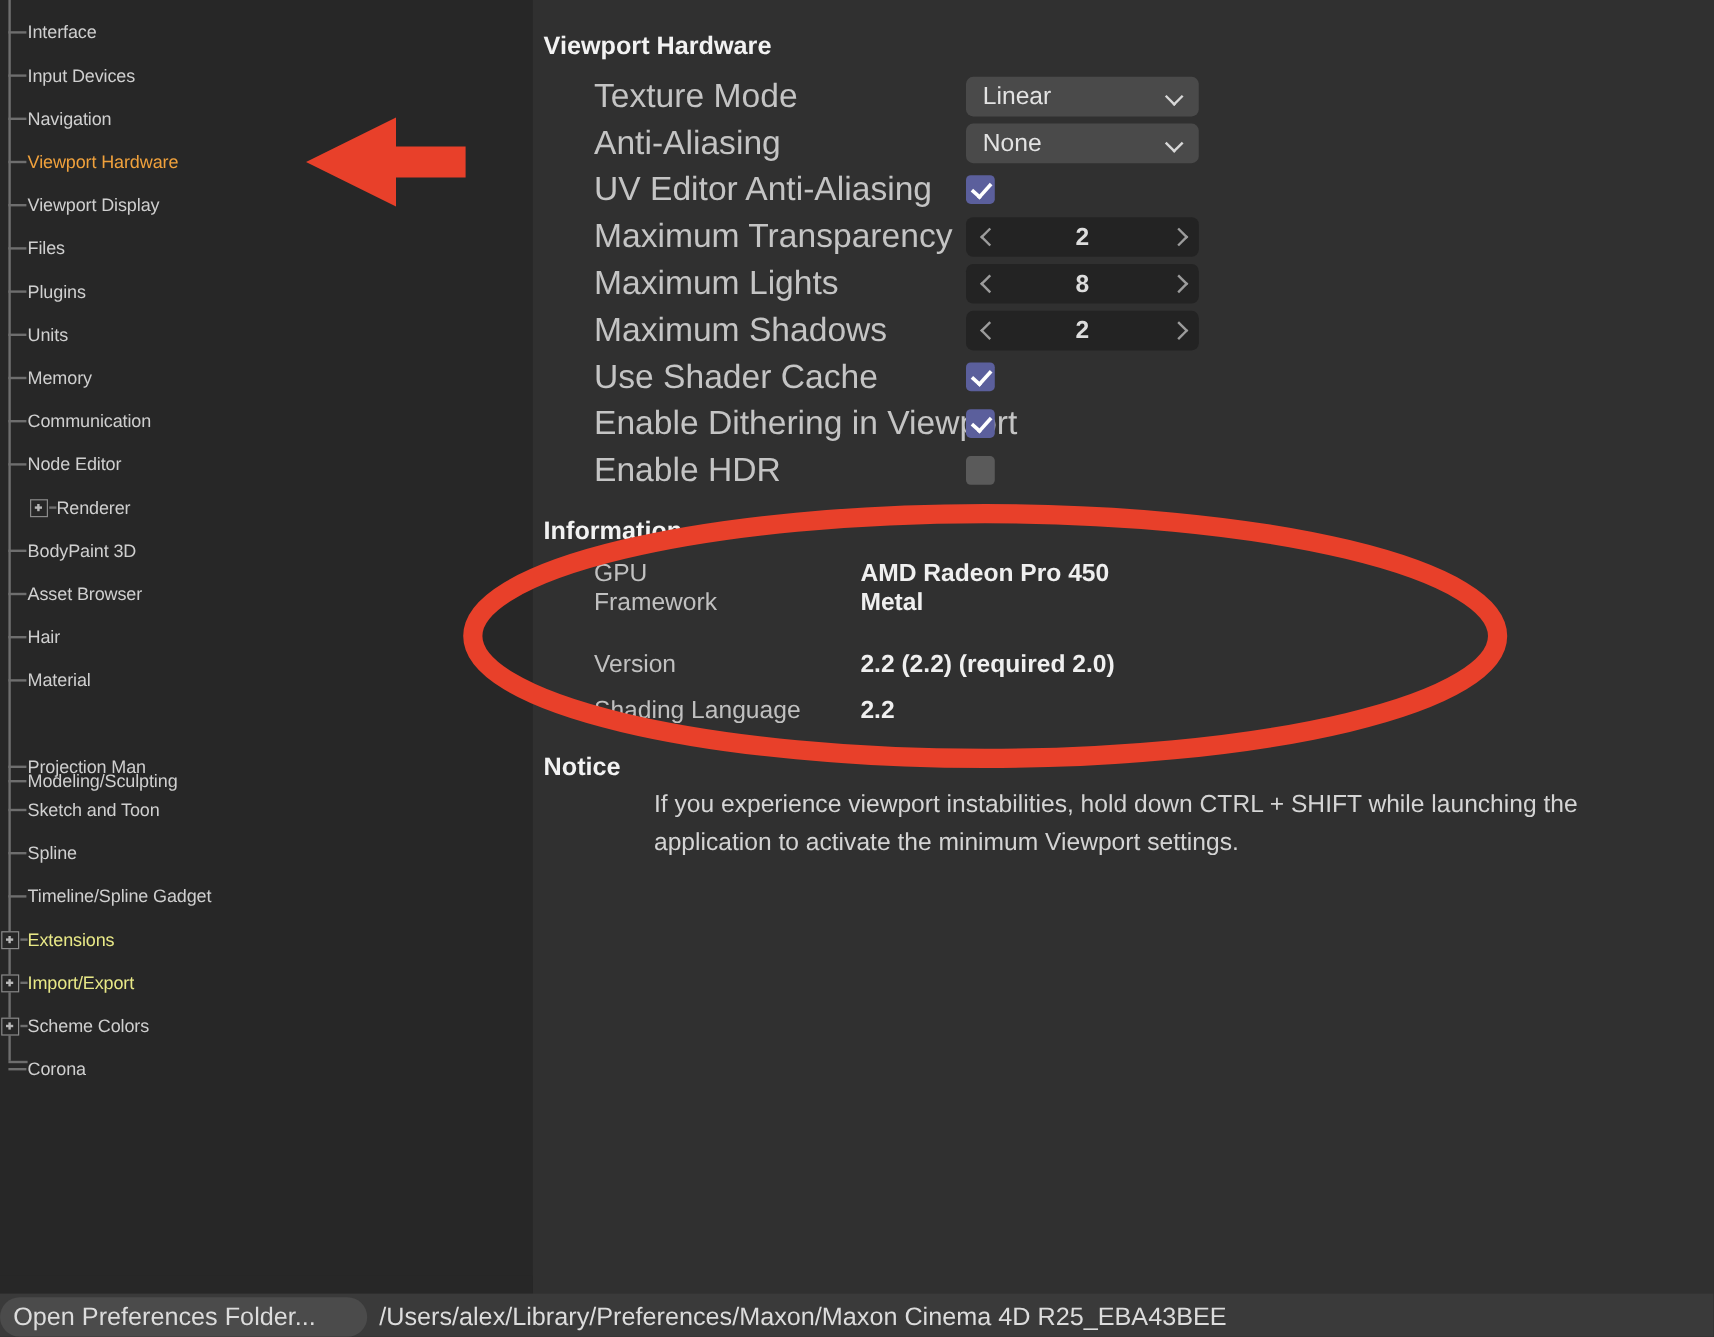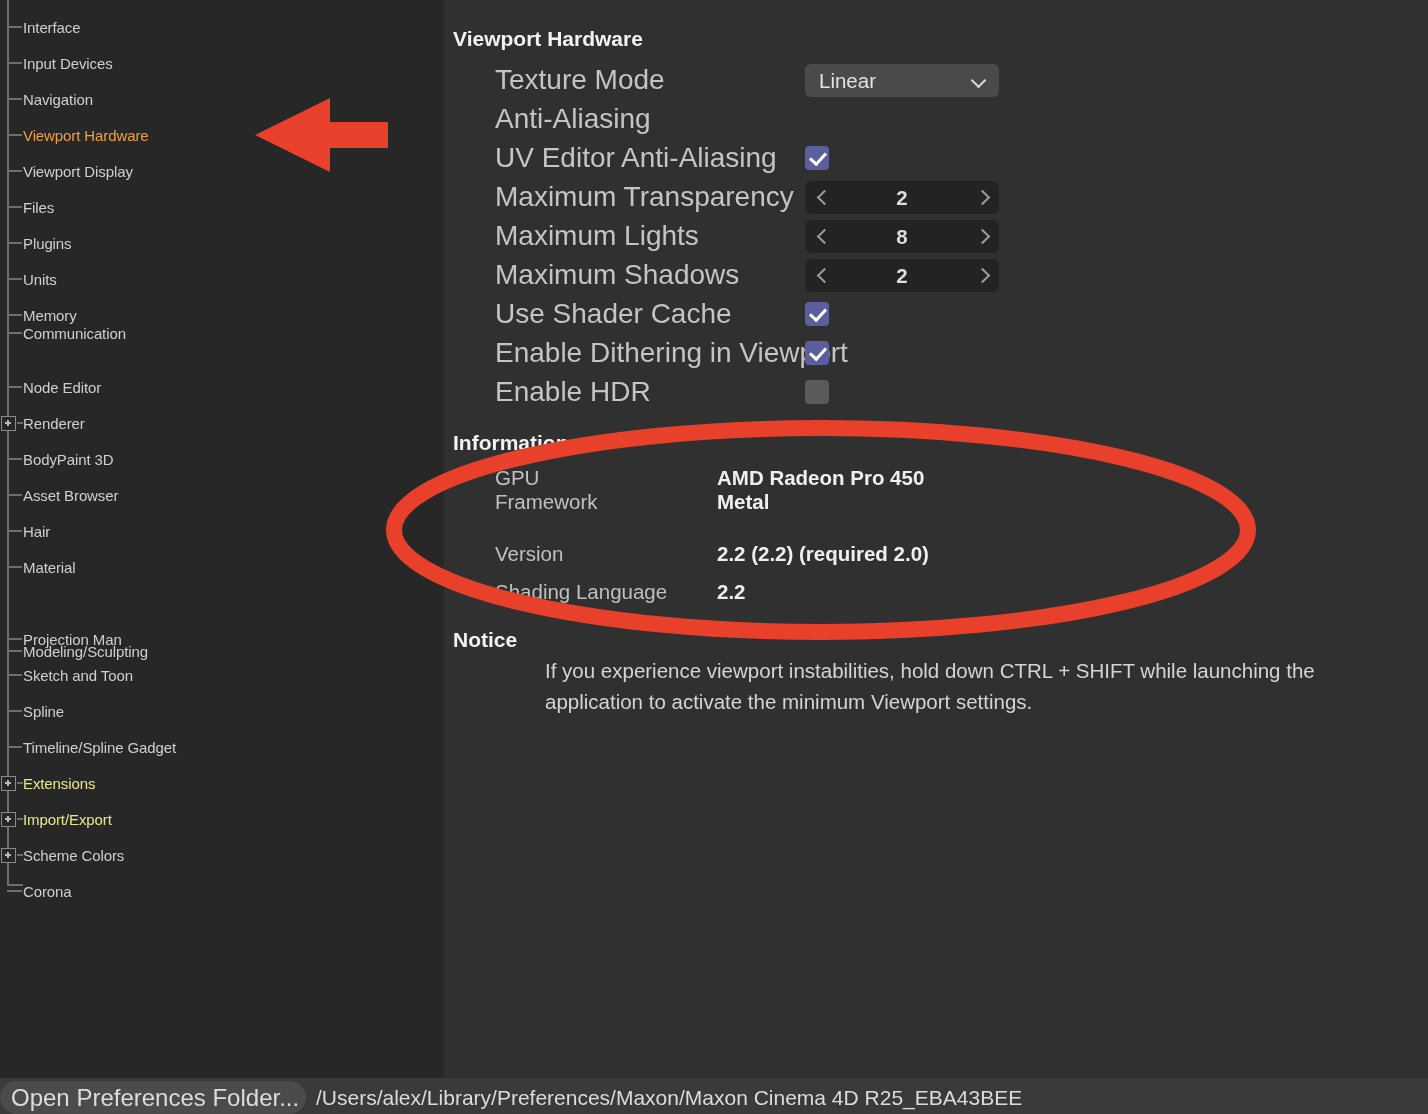--- a/index.html
+++ b/index.html
@@ -139,21 +139,21 @@
     position: absolute; left: 0; top: 1078px;
     width: 1428px; height: 36px; background: #3a3a3a;
   }
   #open-pref-btn {
     position: absolute; left: 0; top: 3px;
     width: 306px; height: 33px;
     background: #4b4b4b; border-radius: 17px; cursor: pointer;
   }
   #open-pref-btn span {
     position: absolute; left: 11px; top: 0; line-height: 33px;
-    font-size: 24px; color: #dcdcdc; white-space: nowrap;
+    font-size: 21px; color: #dcdcdc; white-space: nowrap;
   }
   #pref-path {
     position: absolute; left: 316px; top: 3px; line-height: 33px;
     font-size: 21px; color: #dcdcdc; white-space: nowrap;
   }
   #sb-dark-left {
     position: absolute; left: 0; top: 1063px; width: 444px; height: 15px;
     background: #272727;
   }
 </style>
@@ -195,29 +195,29 @@
           <div class="tree-label">Plugins</div>
         </div>
         <div class="tree-row" style="top: 261px;">
           <div class="stub"></div>
           <div class="tree-label">Units</div>
         </div>
         <div class="tree-row" style="top: 297px;">
           <div class="stub"></div>
           <div class="tree-label">Memory</div>
         </div>
-        <div class="tree-row" style="top: 315px; padding-left: 40px;">
+        <div class="tree-row" style="top: 333px; padding-left: 40px;">
           <div class="stub"></div>
           <div class="tree-label">Communication</div>
         </div>
         <div class="tree-row" style="top: 369px;">
           <div class="stub"></div>
           <div class="tree-label">Node Editor</div>
         </div>
-        <div class="tree-row" style="top: 405px;">
+        <div class="tree-row" style="top: 405px; margin-left: 24px;">
           <div class="plusbox"></div>
           <div class="stub" style="left: 17px; width: 6px;"></div>
           <div class="tree-label">Renderer</div>
         </div>
         <div class="tree-row" style="top: 441px;">
           <div class="stub"></div>
           <div class="tree-label">BodyPaint 3D</div>
         </div>
         <div class="tree-row" style="top: 477px;">
           <div class="stub"></div>
@@ -283,20 +283,26 @@
           <div class="field-label">Texture Mode</div>
           <div class="control">
             <div class="dropdown">
               <div class="dd-text">Linear</div>
               <div class="chev"></div>
             </div>
           </div>
         </div>
         <div class="field-row" style="top: 100px; text-align: center;">
           <div class="field-label">Anti-Aliasing</div>
+          <div class="control">
+            <div class="dropdown">
+              <div class="dd-text">None</div>
+              <div class="chev"></div>
+            </div>
+          </div>
         </div>
         <div class="field-row" style="top: 139px;">
           <div class="field-label">UV Editor Anti-Aliasing</div>
           <div class="control">
             <div class="checkbox on"></div>
           </div>
         </div>
         <div class="field-row" style="top: 178px;">
           <div class="field-label">Maximum Transparency</div>
           <div class="control">

